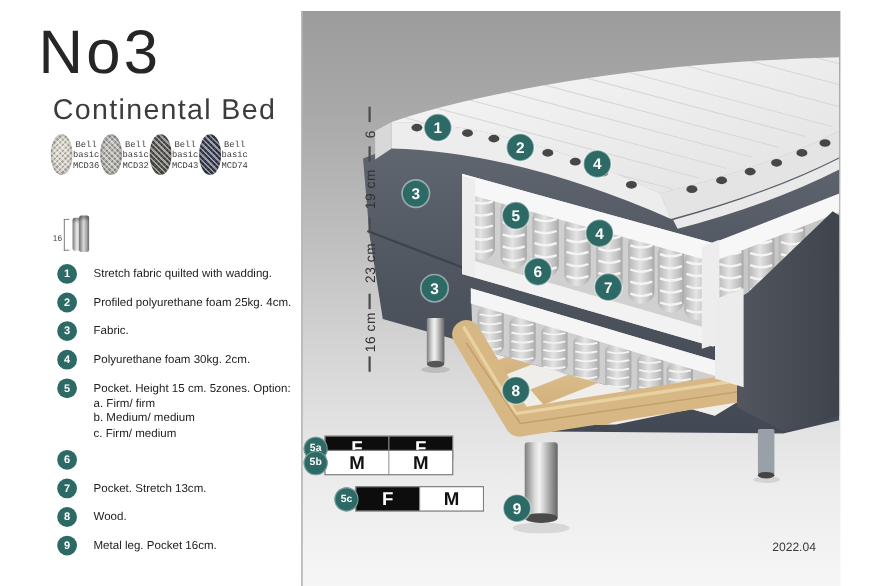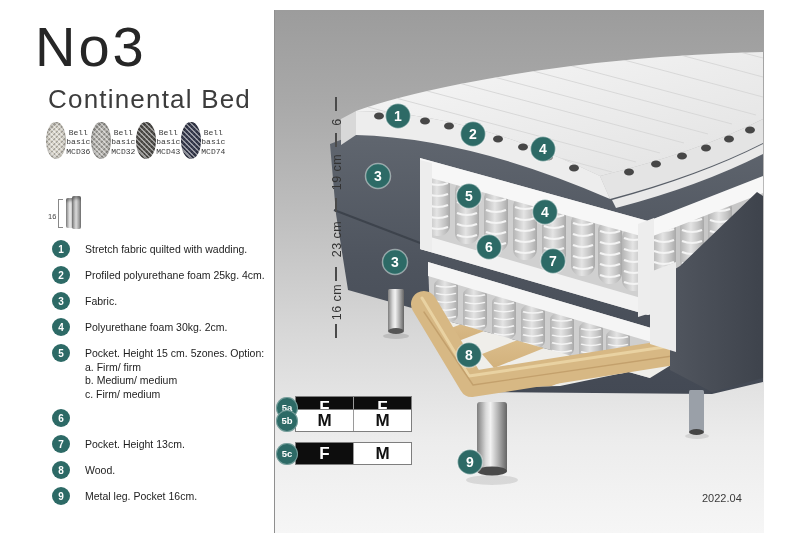--- a/index.html
+++ b/index.html
@@ -115,21 +115,21 @@
             <span>b. Medium/ medium</span>
             <span>c. Firm/ medium</span>
           </span>
         </div>
       </div>
       <div class="lg-row">
         <div class="lg-num teal-bg" style="background-color: rgb(45, 106, 102);">6</div>
       </div>
       <div class="lg-row">
         <div class="lg-num teal-bg" style="background-color: rgb(45, 106, 102);">7</div>
-        <div class="lg-text">Pocket. Height 13cm.</div>
+        <div class="lg-text">Pocket. Stretch 13cm.</div>
       </div>
       <div class="lg-row">
         <div class="lg-num teal-bg" style="background-color: rgb(45, 106, 102);">8</div>
         <div class="lg-text">Wood.</div>
       </div>
       <div class="lg-row">
         <div class="lg-num teal-bg" style="background-color: rgb(45, 106, 102);">9</div>
         <div class="lg-text">Metal leg. Pocket 16cm.</div>
       </div>
     </div>
@@ -333,21 +333,21 @@
       <div class="spec-cell dark">F</div>
     </div>
   </div>
   <div class="spec-line" style="top:409px;left:276px;">
     <div class="spec-badge teal-bg" style="background-color: rgb(45, 106, 102);">5b</div>
     <div class="spec-table">
       <div class="spec-cell light">M</div>
       <div class="spec-cell light">M</div>
     </div>
   </div>
-  <div class="spec-line" style="top:442px;left:276px;">
+  <div class="spec-line" style="top:442px;left:276px;padding-left:28px;">
     <div class="spec-badge teal-bg" style="background-color: rgb(45, 106, 102);">5c</div>
     <div class="spec-table">
       <div class="spec-cell dark">F</div>
       <div class="spec-cell light">M</div>
     </div>
   </div>
 
   <div class="footer-version">2022.04</div>
 </div>
 

